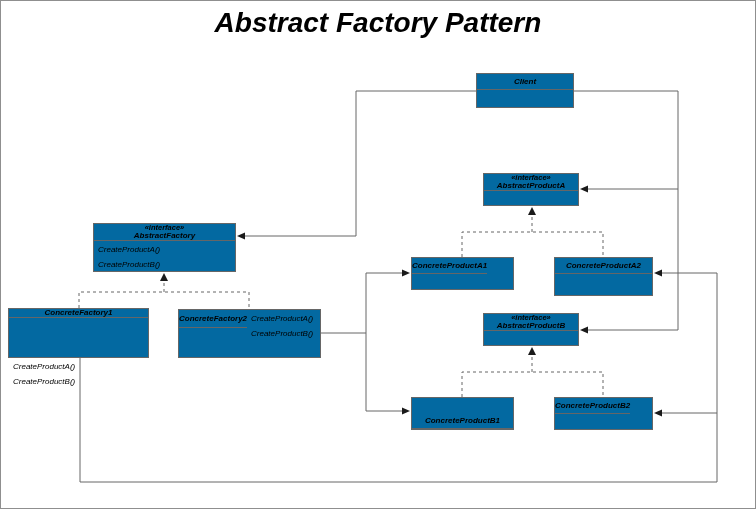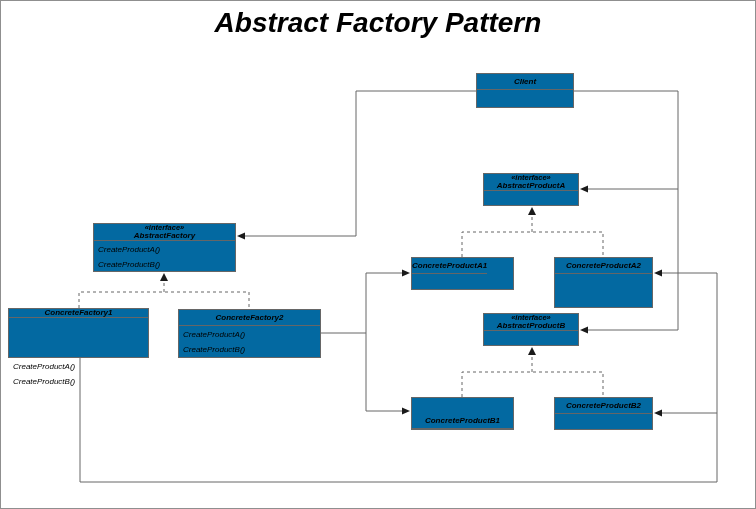--- a/index.html
+++ b/index.html
@@ -109,57 +109,57 @@
   </div>
 
   <div class="uml-box" style="left:7px;top:307px;width:141px;height:50px;display:flex;flex-direction:column;gap:40px;">
     <div class="uml-title" style="height:18px;">ConcreteFactory1</div>
     <div class="uml-methods">
       <div class="uml-method">CreateProductA()</div>
       <div class="uml-method">CreateProductB()</div>
     </div>
   </div>
 
-  <div class="uml-box" style="left:177px;top:308px;width:143px;height:49px;display:flex;flex-direction:column;">
+  <div class="uml-box" style="left:177px;top:308px;width:143px;height:49px;display:flex;flex-direction:row;">
     <div class="uml-title" style="height:18px;">ConcreteFactory2</div>
     <div class="uml-methods">
       <div class="uml-method">CreateProductA()</div>
       <div class="uml-method">CreateProductB()</div>
     </div>
   </div>
 
   <div class="uml-box" style="left:482px;top:172px;width:96px;height:33px;display:flex;flex-direction:column;">
     <div class="uml-title" style="height:17px;">
       <div class="stereotype">«interface»</div>
       <div class="cls-name">AbstractProductA</div>
     </div>
     <div class="uml-empty"></div>
   </div>
 
   <div class="uml-box" style="left:410px;top:256px;width:103px;height:33px;display:flex;flex-direction:row;">
     <div class="uml-title" style="height:16px;">ConcreteProductA1</div>
     <div class="uml-empty"></div>
   </div>
 
-  <div class="uml-box" style="left:553px;top:256px;width:99px;height:51px;display:flex;flex-direction:column;">
+  <div class="uml-box" style="left:553px;top:256px;width:99px;height:39px;display:flex;flex-direction:column;">
     <div class="uml-title" style="height:16px;">ConcreteProductA2</div>
     <div class="uml-empty"></div>
   </div>
 
   <div class="uml-box" style="left:482px;top:312px;width:96px;height:33px;display:flex;flex-direction:column;">
     <div class="uml-title" style="height:17px;">
       <div class="stereotype">«interface»</div>
       <div class="cls-name">AbstractProductB</div>
     </div>
     <div class="uml-empty"></div>
   </div>
 
   <div class="uml-box" style="left:410px;top:396px;width:103px;height:33px;display:flex;flex-direction:column;">
     <div class="uml-title" style="height:16px;margin-top:16px;">ConcreteProductB1</div>
     <div class="uml-empty"></div>
   </div>
 
-  <div class="uml-box" style="left:553px;top:396px;width:99px;height:33px;display:flex;flex-direction:column;">
+  <div class="uml-box" style="left:553px;top:396px;width:99px;height:33px;display:flex;">
     <div class="uml-title" style="height:16px;">ConcreteProductB2</div>
     <div class="uml-empty"></div>
   </div>
 
 </div>
 
 </body></html>

